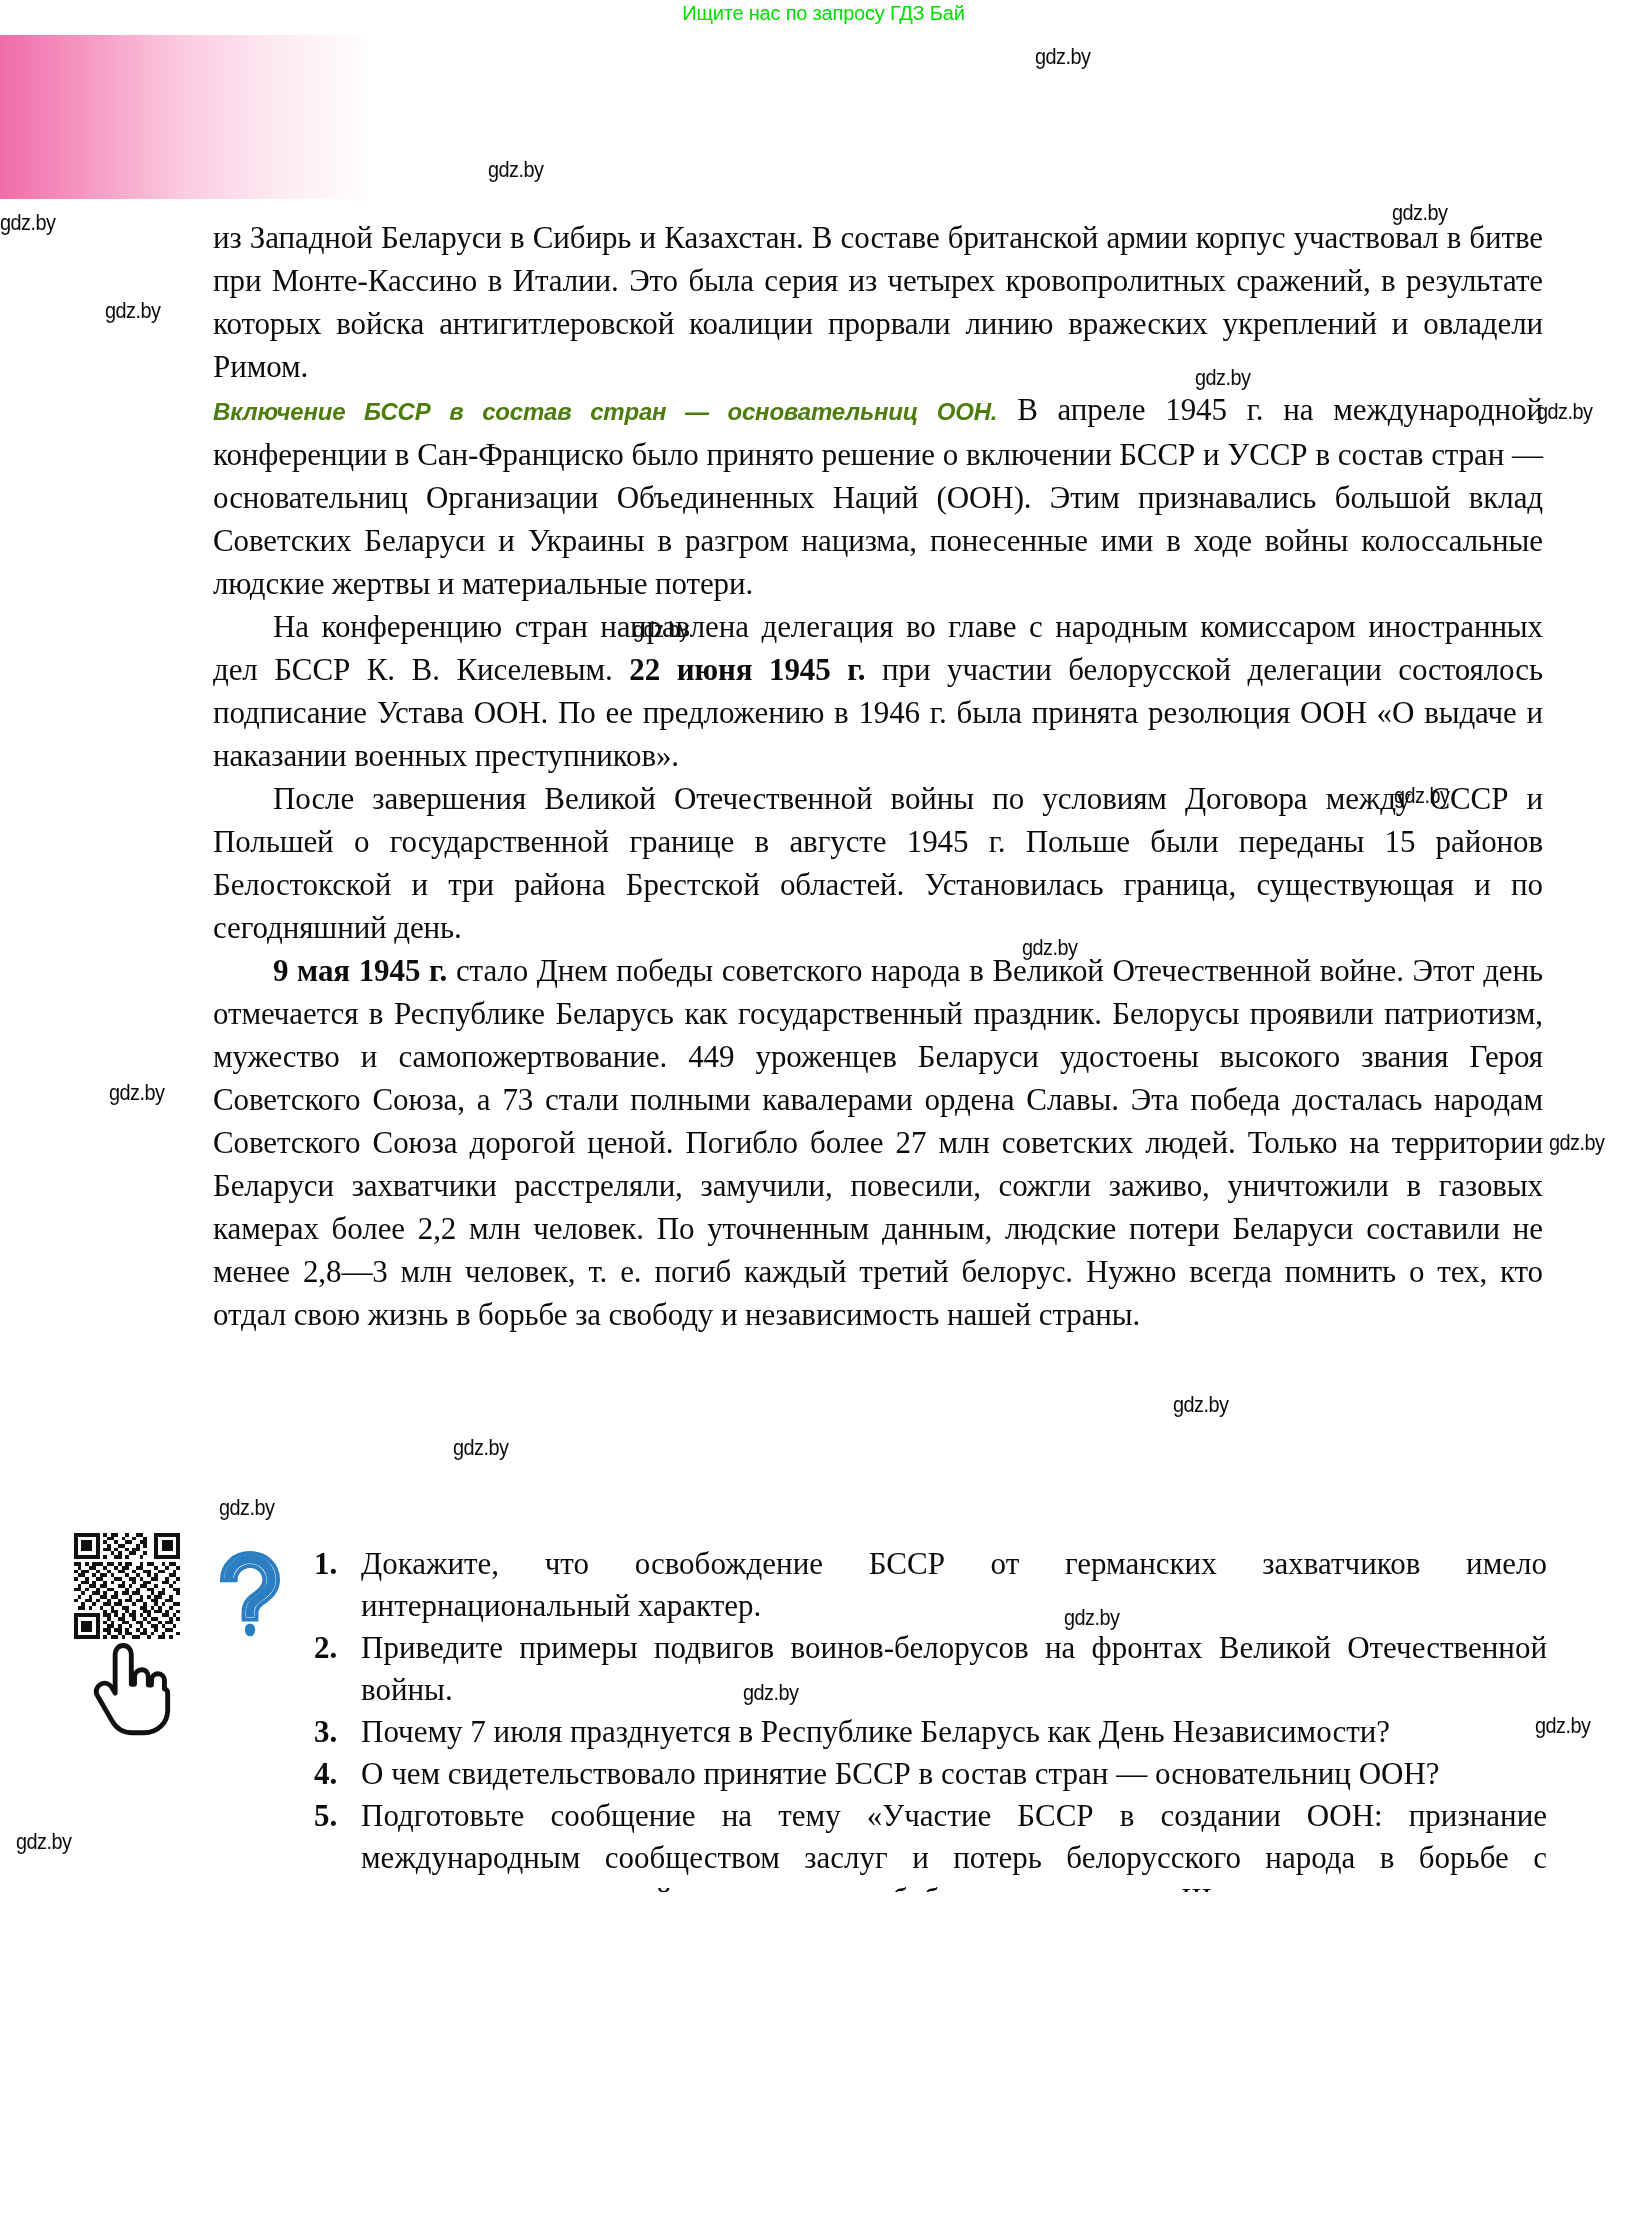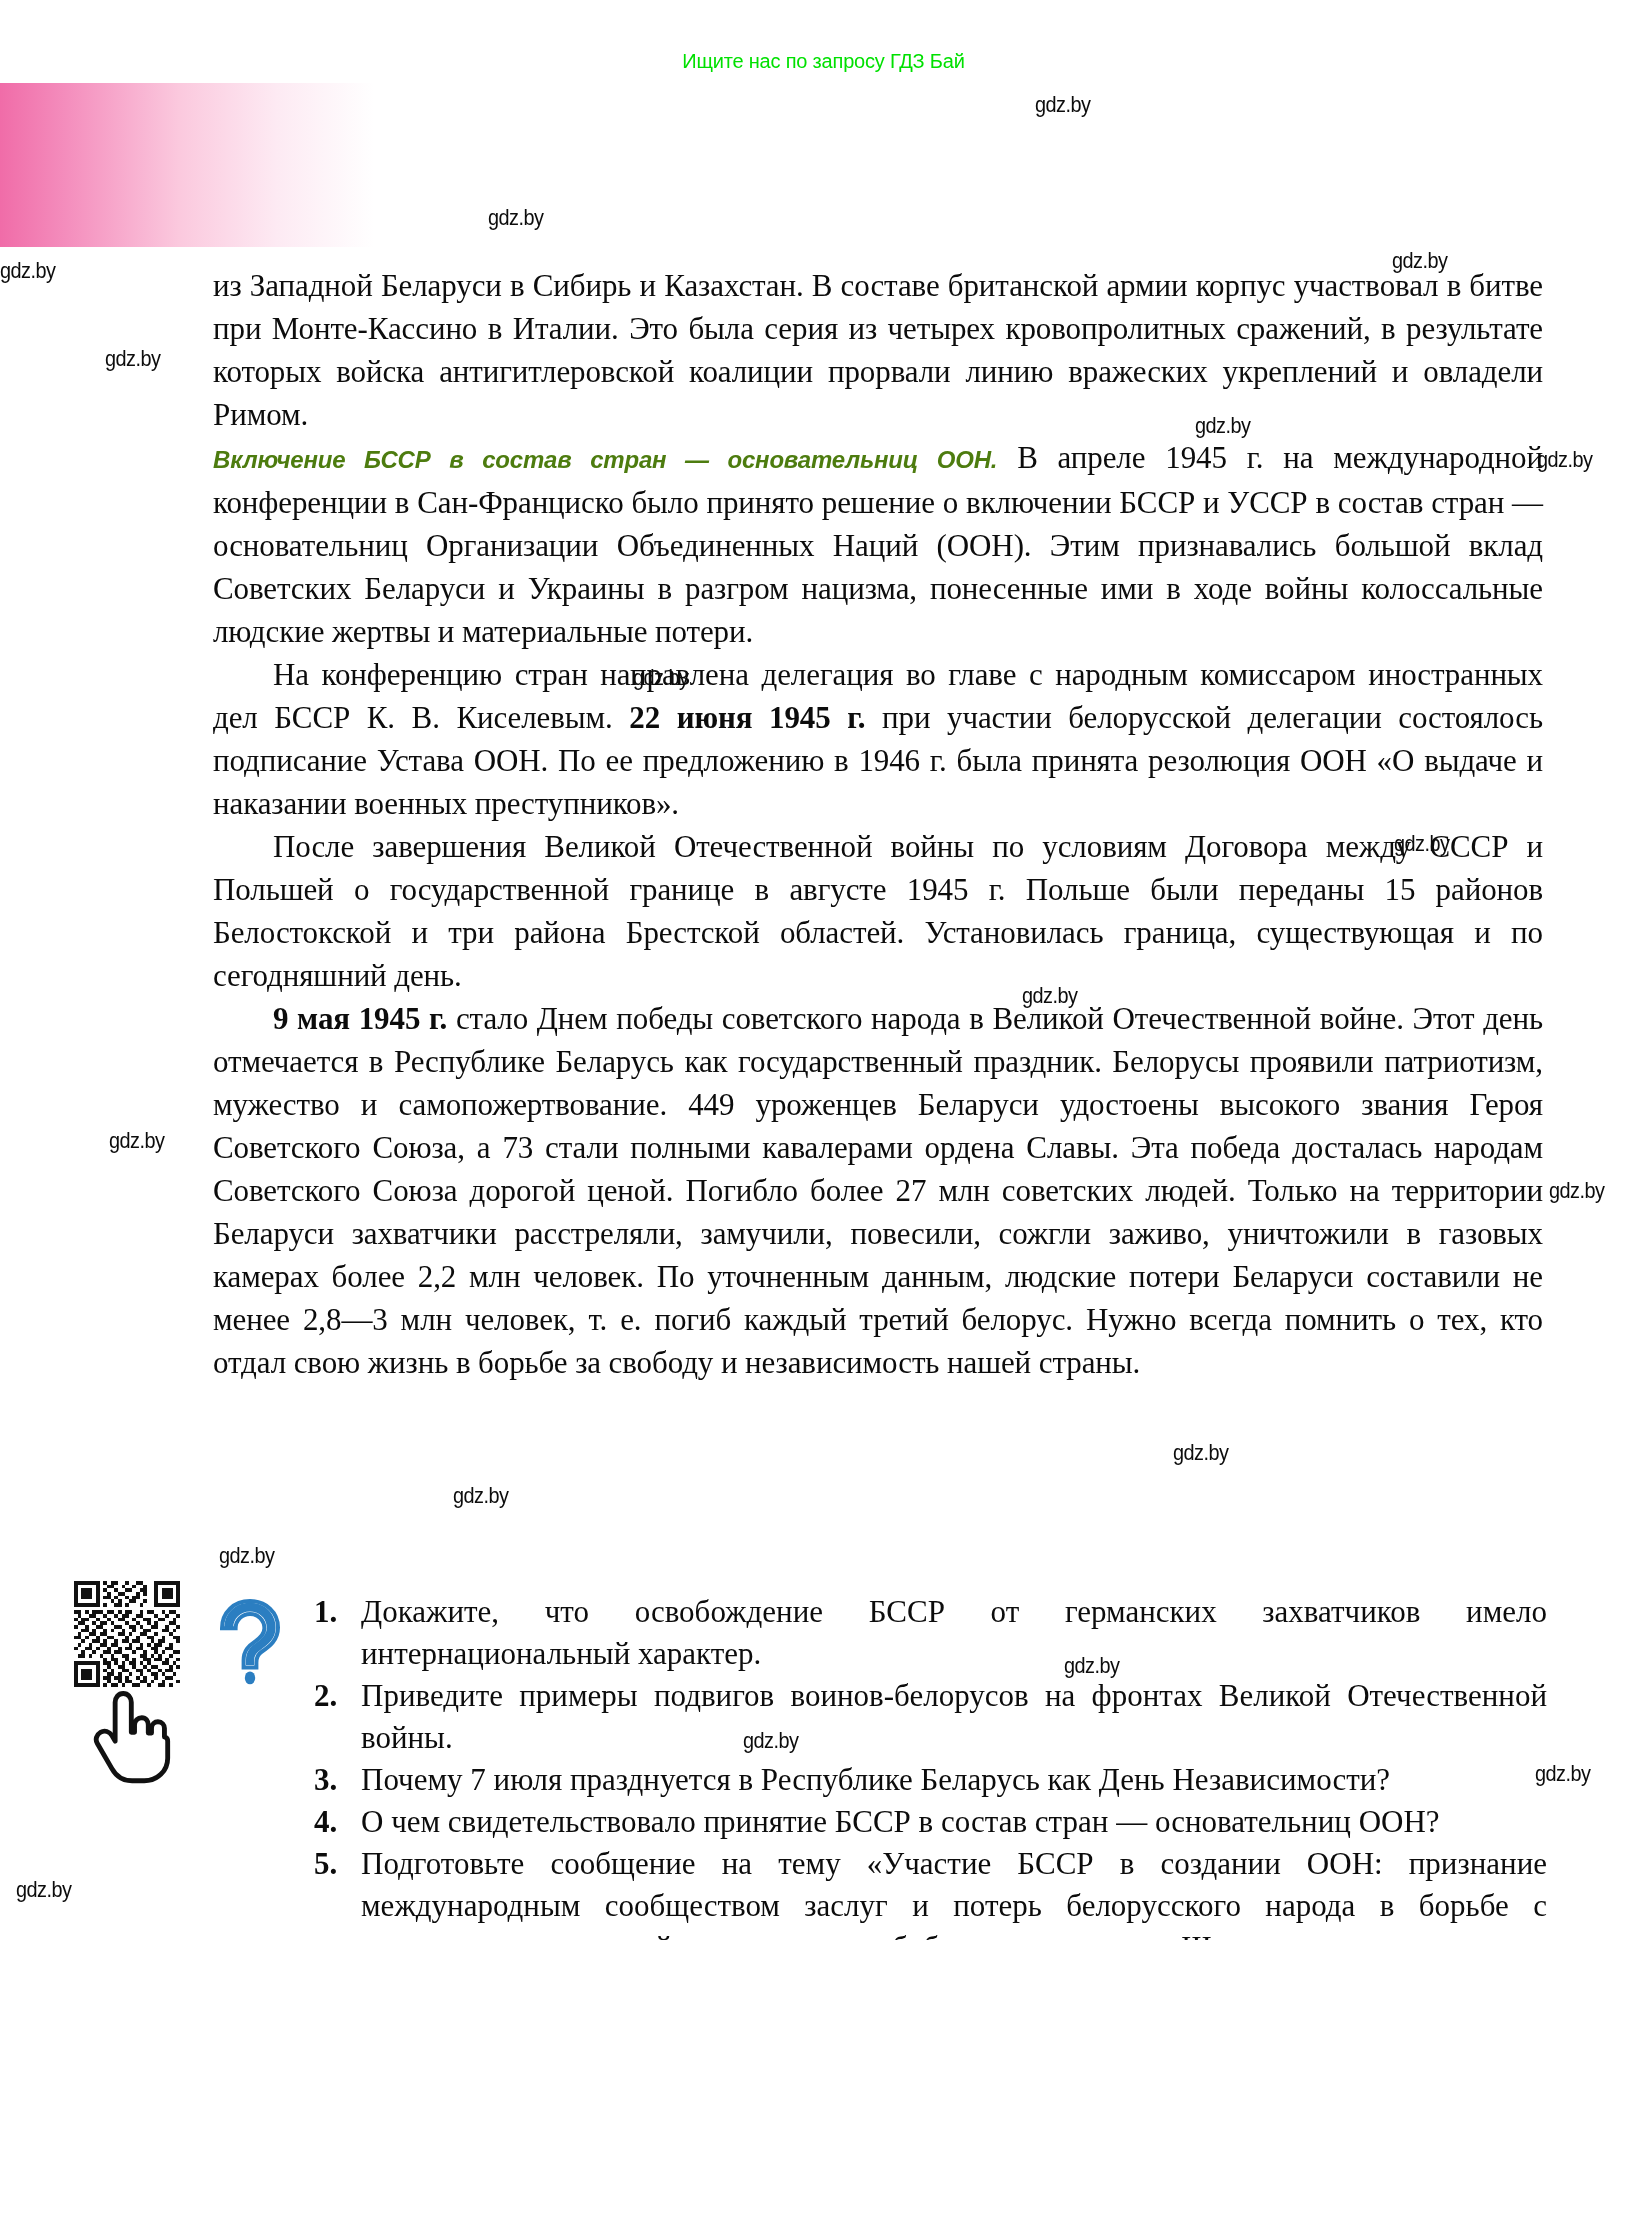--- a/index.html
+++ b/index.html
@@ -7,21 +7,20 @@
     padding: 0;
     background: #ffffff;
   }
   .page {
     position: relative;
     width: 1647px;
     height: 1892px;
     background: #ffffff;
     overflow: hidden;
     font-family: "Liberation Serif", "DejaVu Serif", serif;
-    margin-top: 48px;
   }
 
   
   .corner-gradient {
     position: absolute;
     left: 0;
     top: 35px;
     width: 374px;
     height: 164px;
     background: linear-gradient(to right, #f06ca8 0%, #f48ebd 18%, #fbc9de 48%, #fdeaf3 74%, #ffffff 100%);

